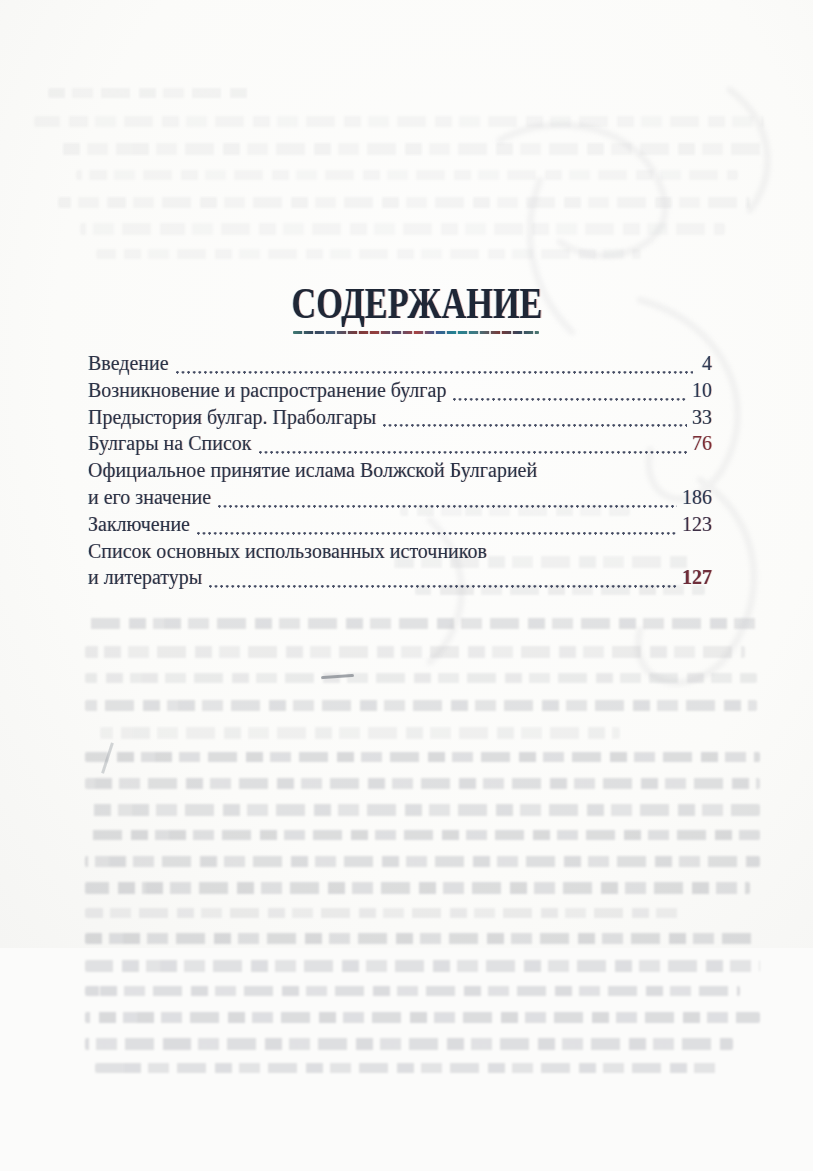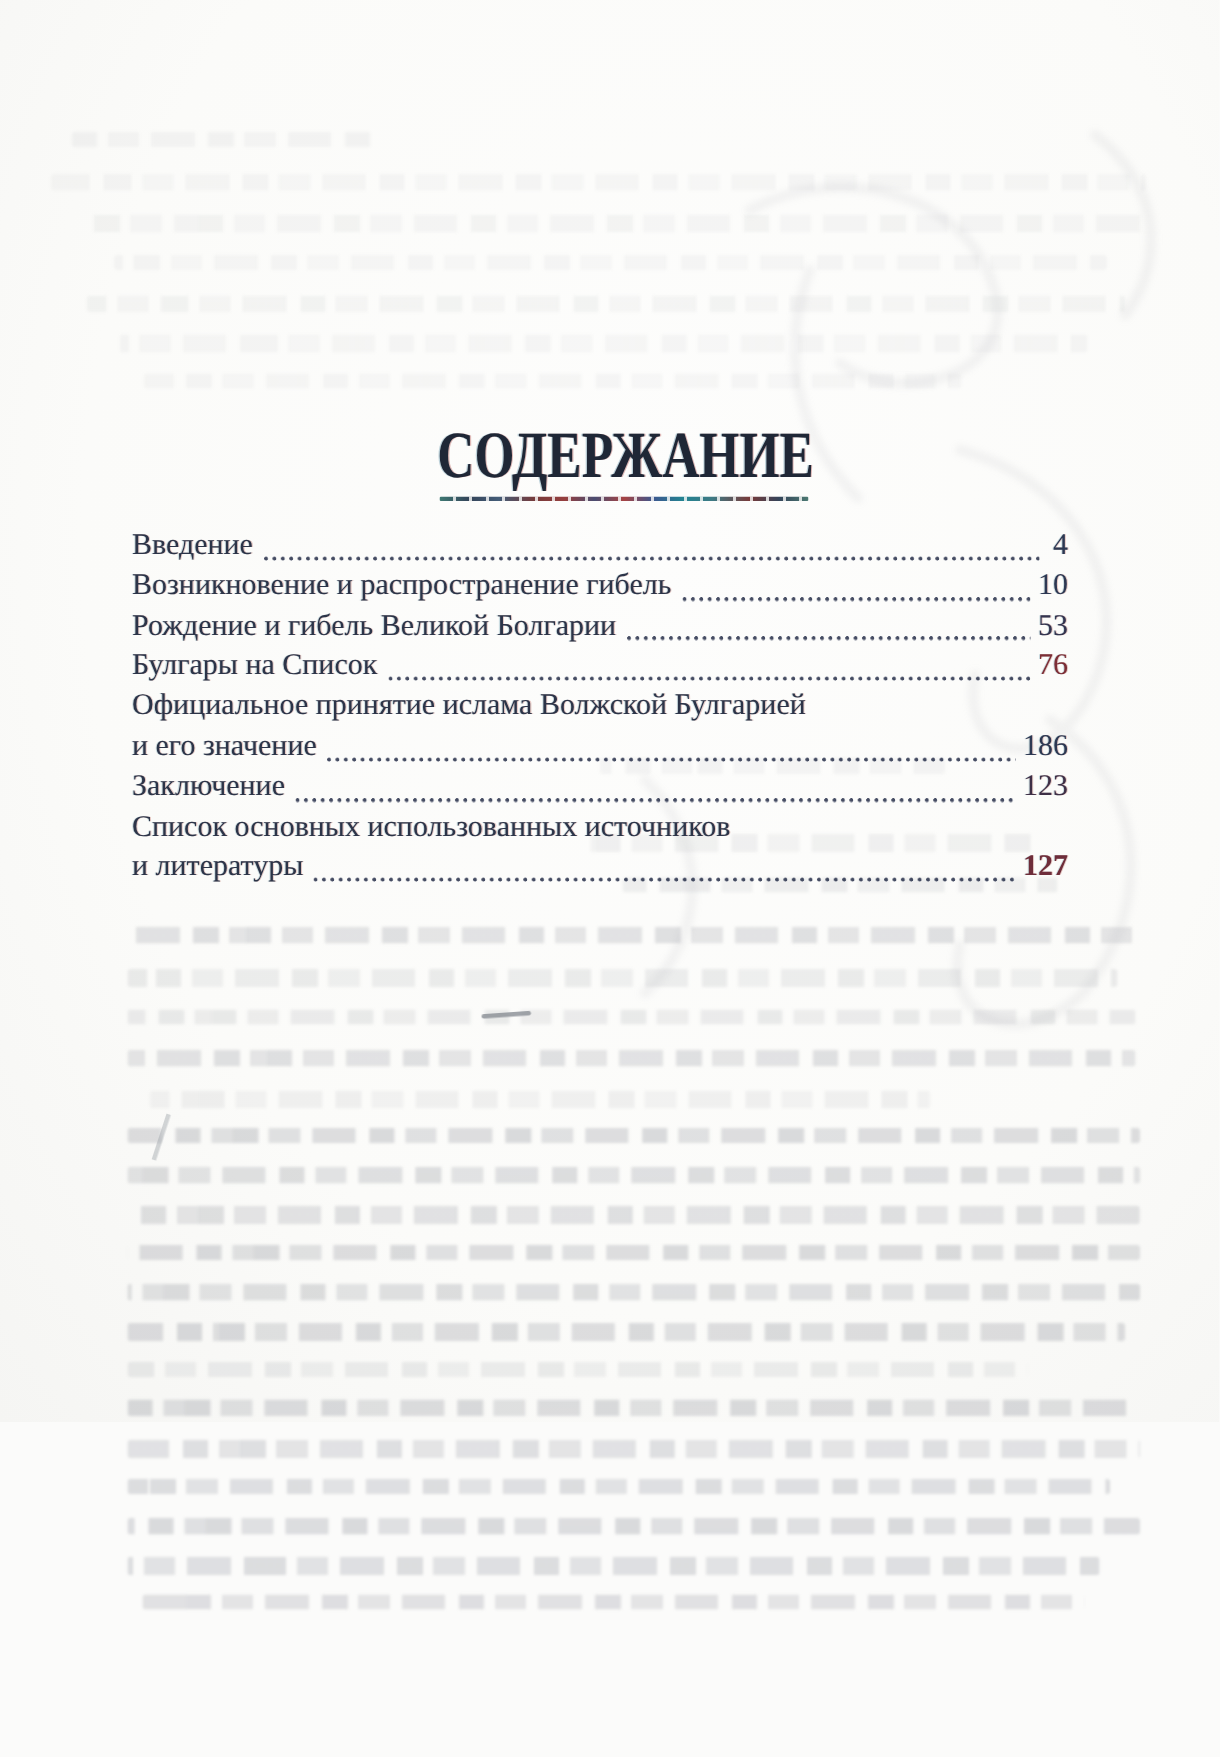--- a/index.html
+++ b/index.html
@@ -121,31 +121,31 @@
 
     <div class="toc">
 
       <div class="toc-row">
         <span class="toc-label">Введение</span>
         <span class="toc-leader"></span>
         <span class="toc-page" style="color: rgb(45, 56, 82);">4</span>
       </div>
 
       <div class="toc-row">
-        <span class="toc-label">Возникновение и распространение гибель</span>
+        <span class="toc-label">Возникновение и распространение булгар</span>
         <span class="toc-leader"></span>
         <span class="toc-page" style="color: rgb(45, 56, 82);">10</span>
       </div>
 
+      <div class="toc-row">
+        <span class="toc-label">Предыстория булгар. Праболгары</span>
+        <span class="toc-leader"></span>
+        <span class="toc-page" style="color: rgb(42, 52, 72);">33</span>
+      </div>
 
-      <div class="toc-row">
-        <span class="toc-label">Рождение и гибель Великой Болгарии</span>
-        <span class="toc-leader"></span>
-        <span class="toc-page" style="color: rgb(51, 52, 79);">53</span>
-      </div>
 
       <div class="toc-row">
         <span class="toc-label">Булгары на Список</span>
         <span class="toc-leader"></span>
         <span class="toc-page" style="color: rgb(124, 46, 54);">76</span>
       </div>
 
       <div class="toc-row">
         <span class="toc-label">Официальное принятие ислама Волжской Булгарией</span>
       </div>

